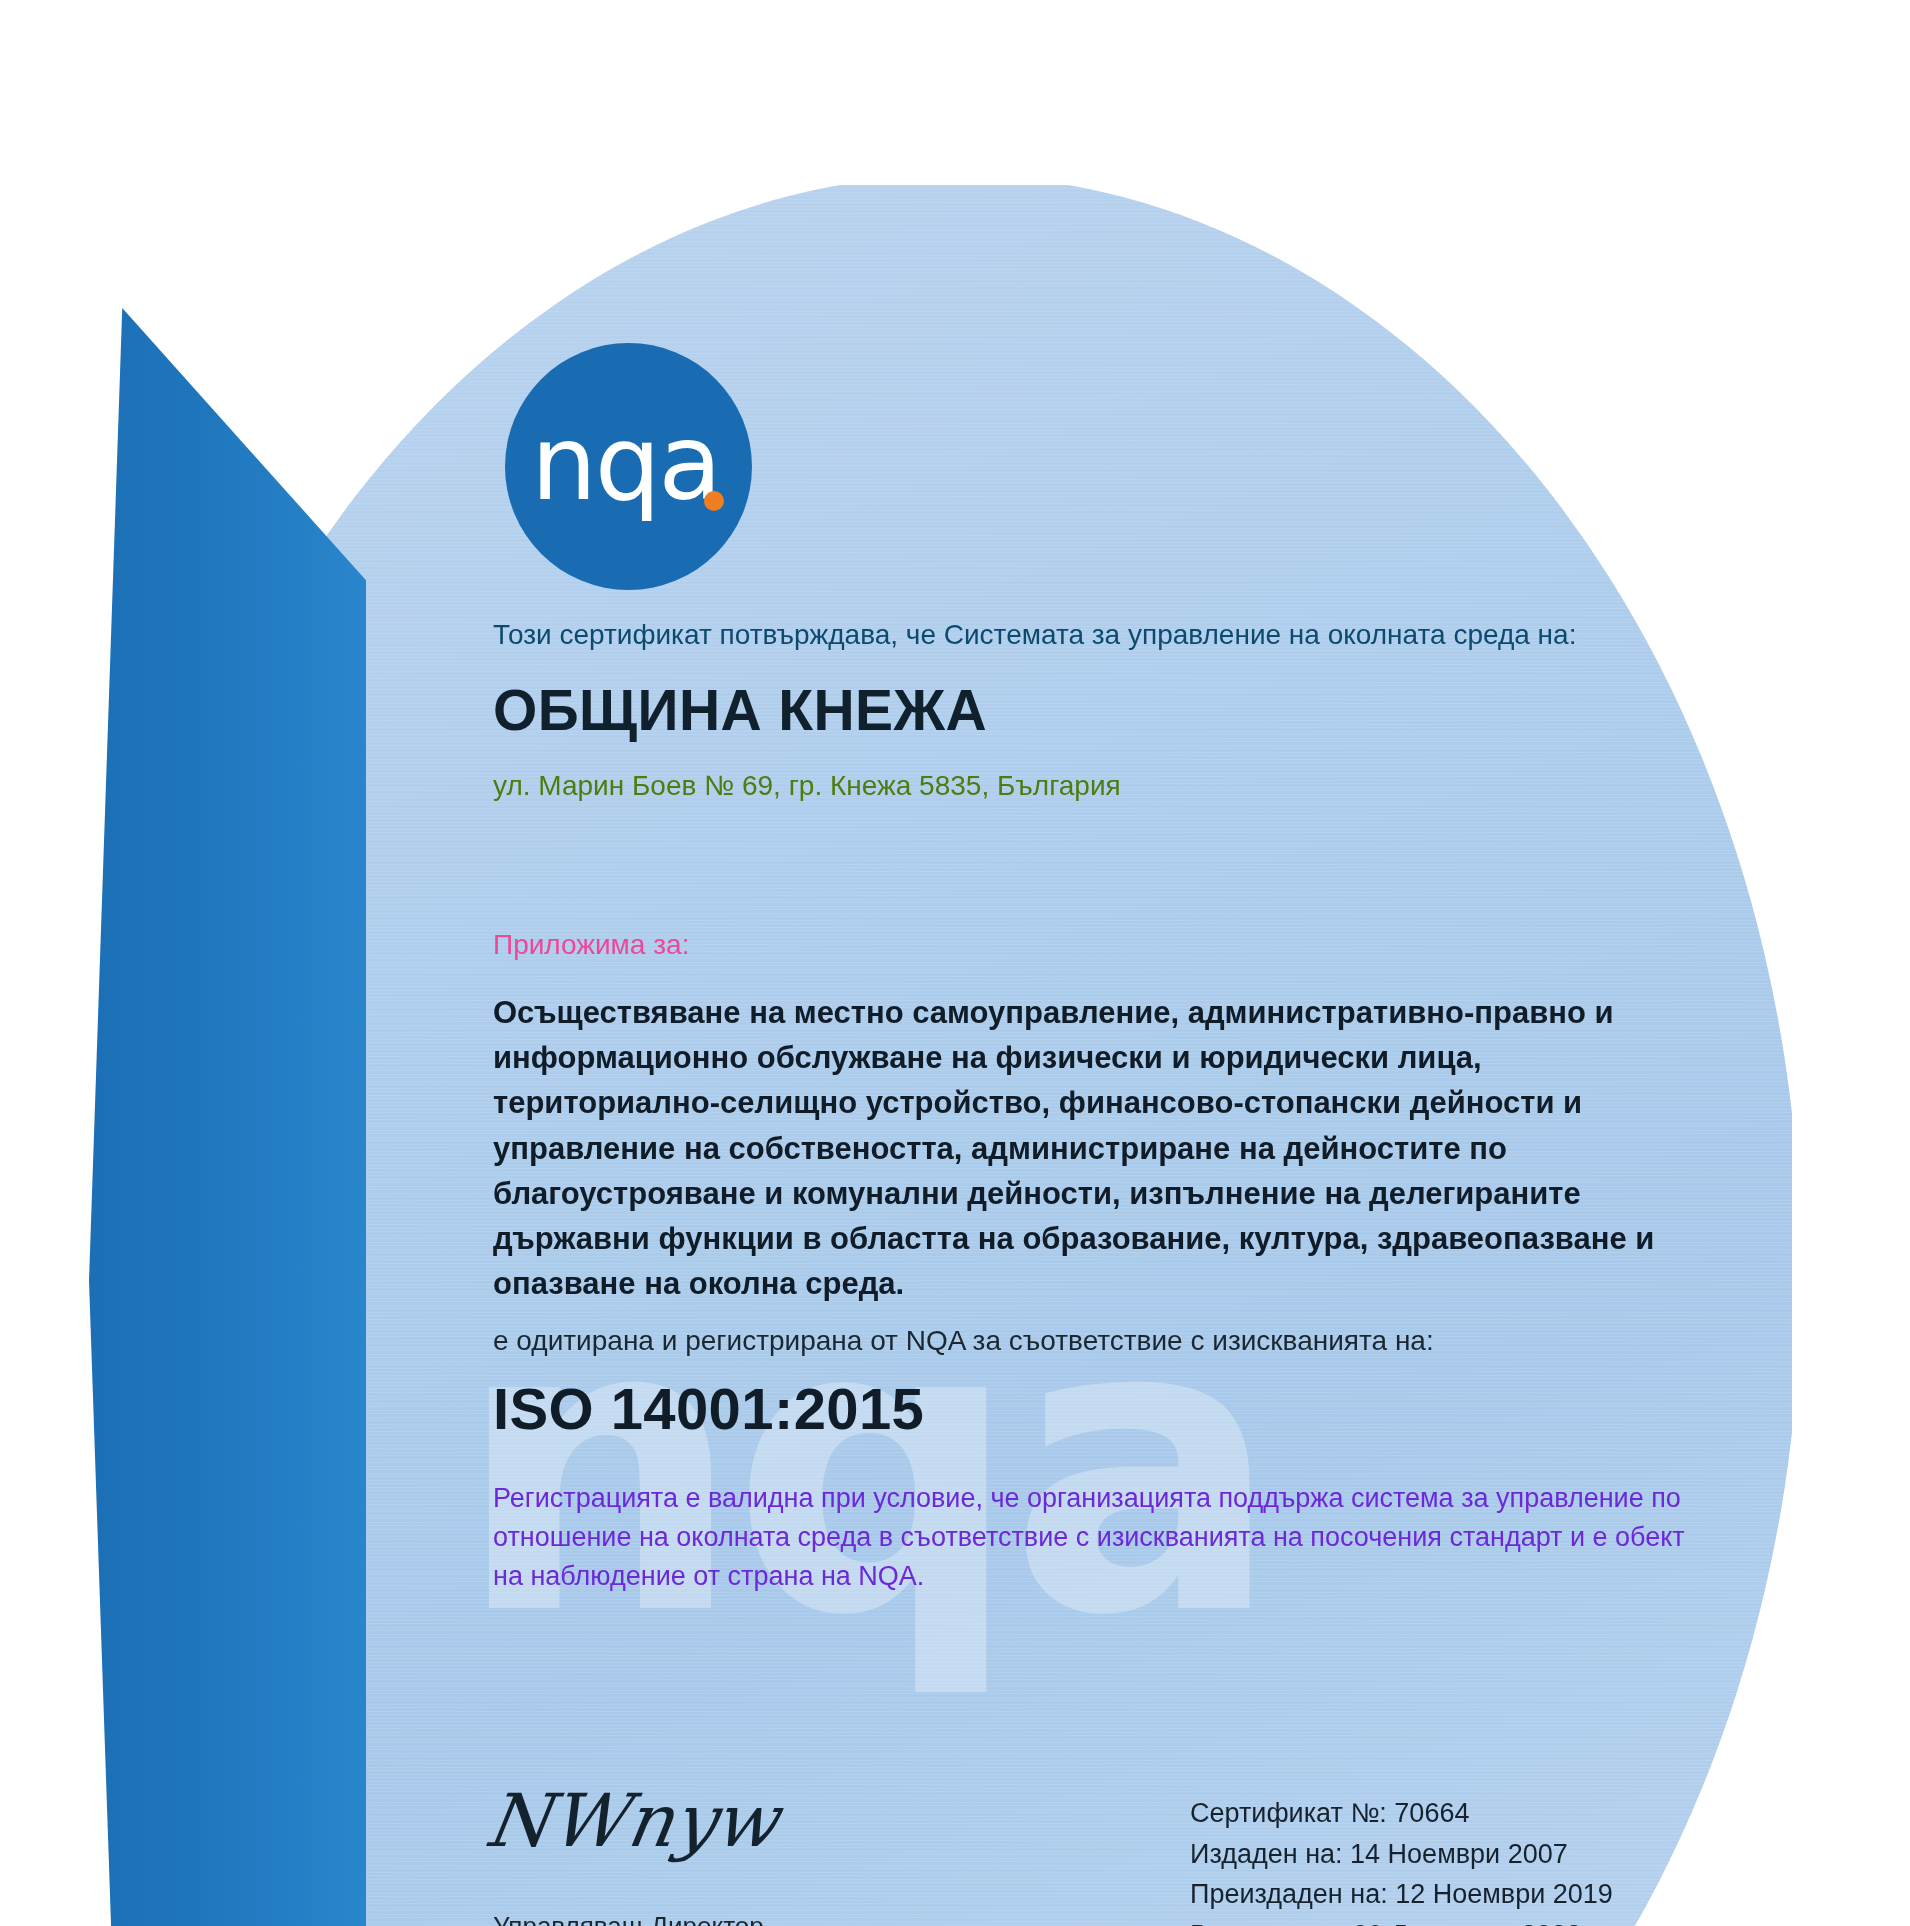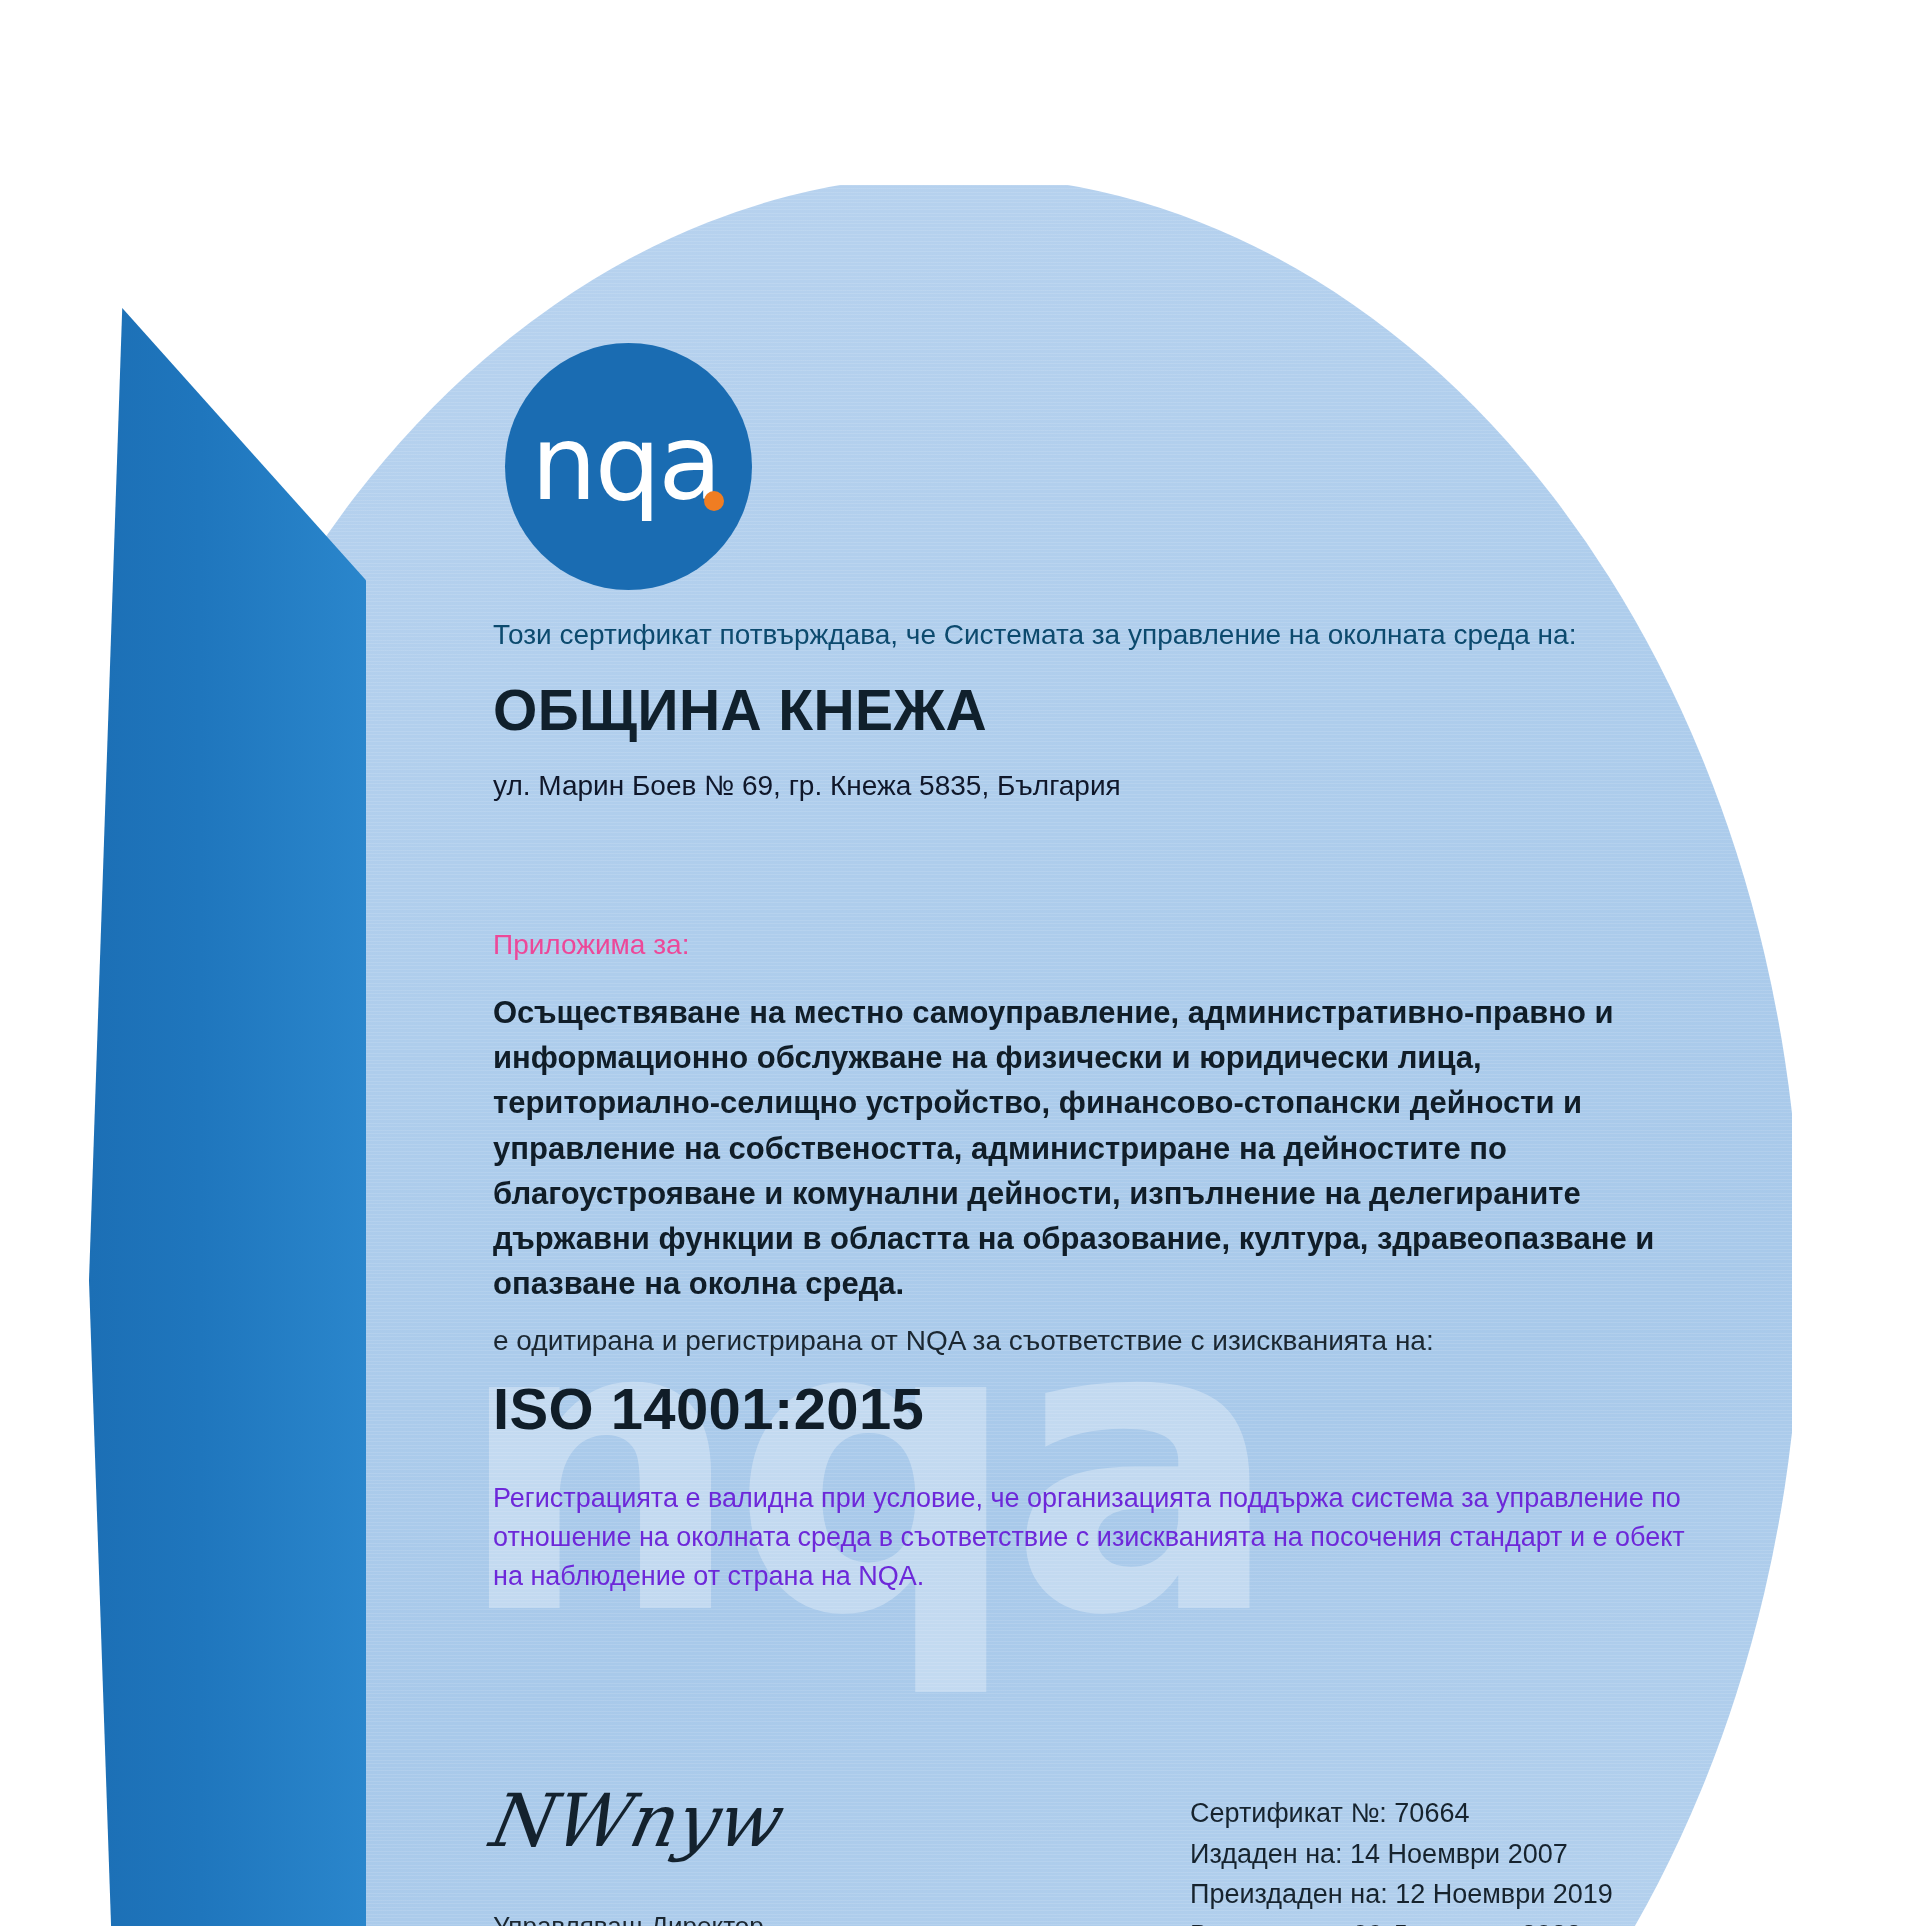--- a/index.html
+++ b/index.html
@@ -141,21 +141,21 @@
     font-size: 57px;
     font-weight: bold;
     letter-spacing: 0.4px;
     margin-top: 23px;
     color: #10202c;
   }
 
   .org-address {
     font-size: 28px;
     margin-top: 27px;
-    color: #0f172a;
+    color: #4d7c0f;
   }
 
   .scope-label {
     font-size: 28px;
     margin-top: 127px;
     color: #ec4899;
   }
 
   .scope-text {
     font-size: 31px;

